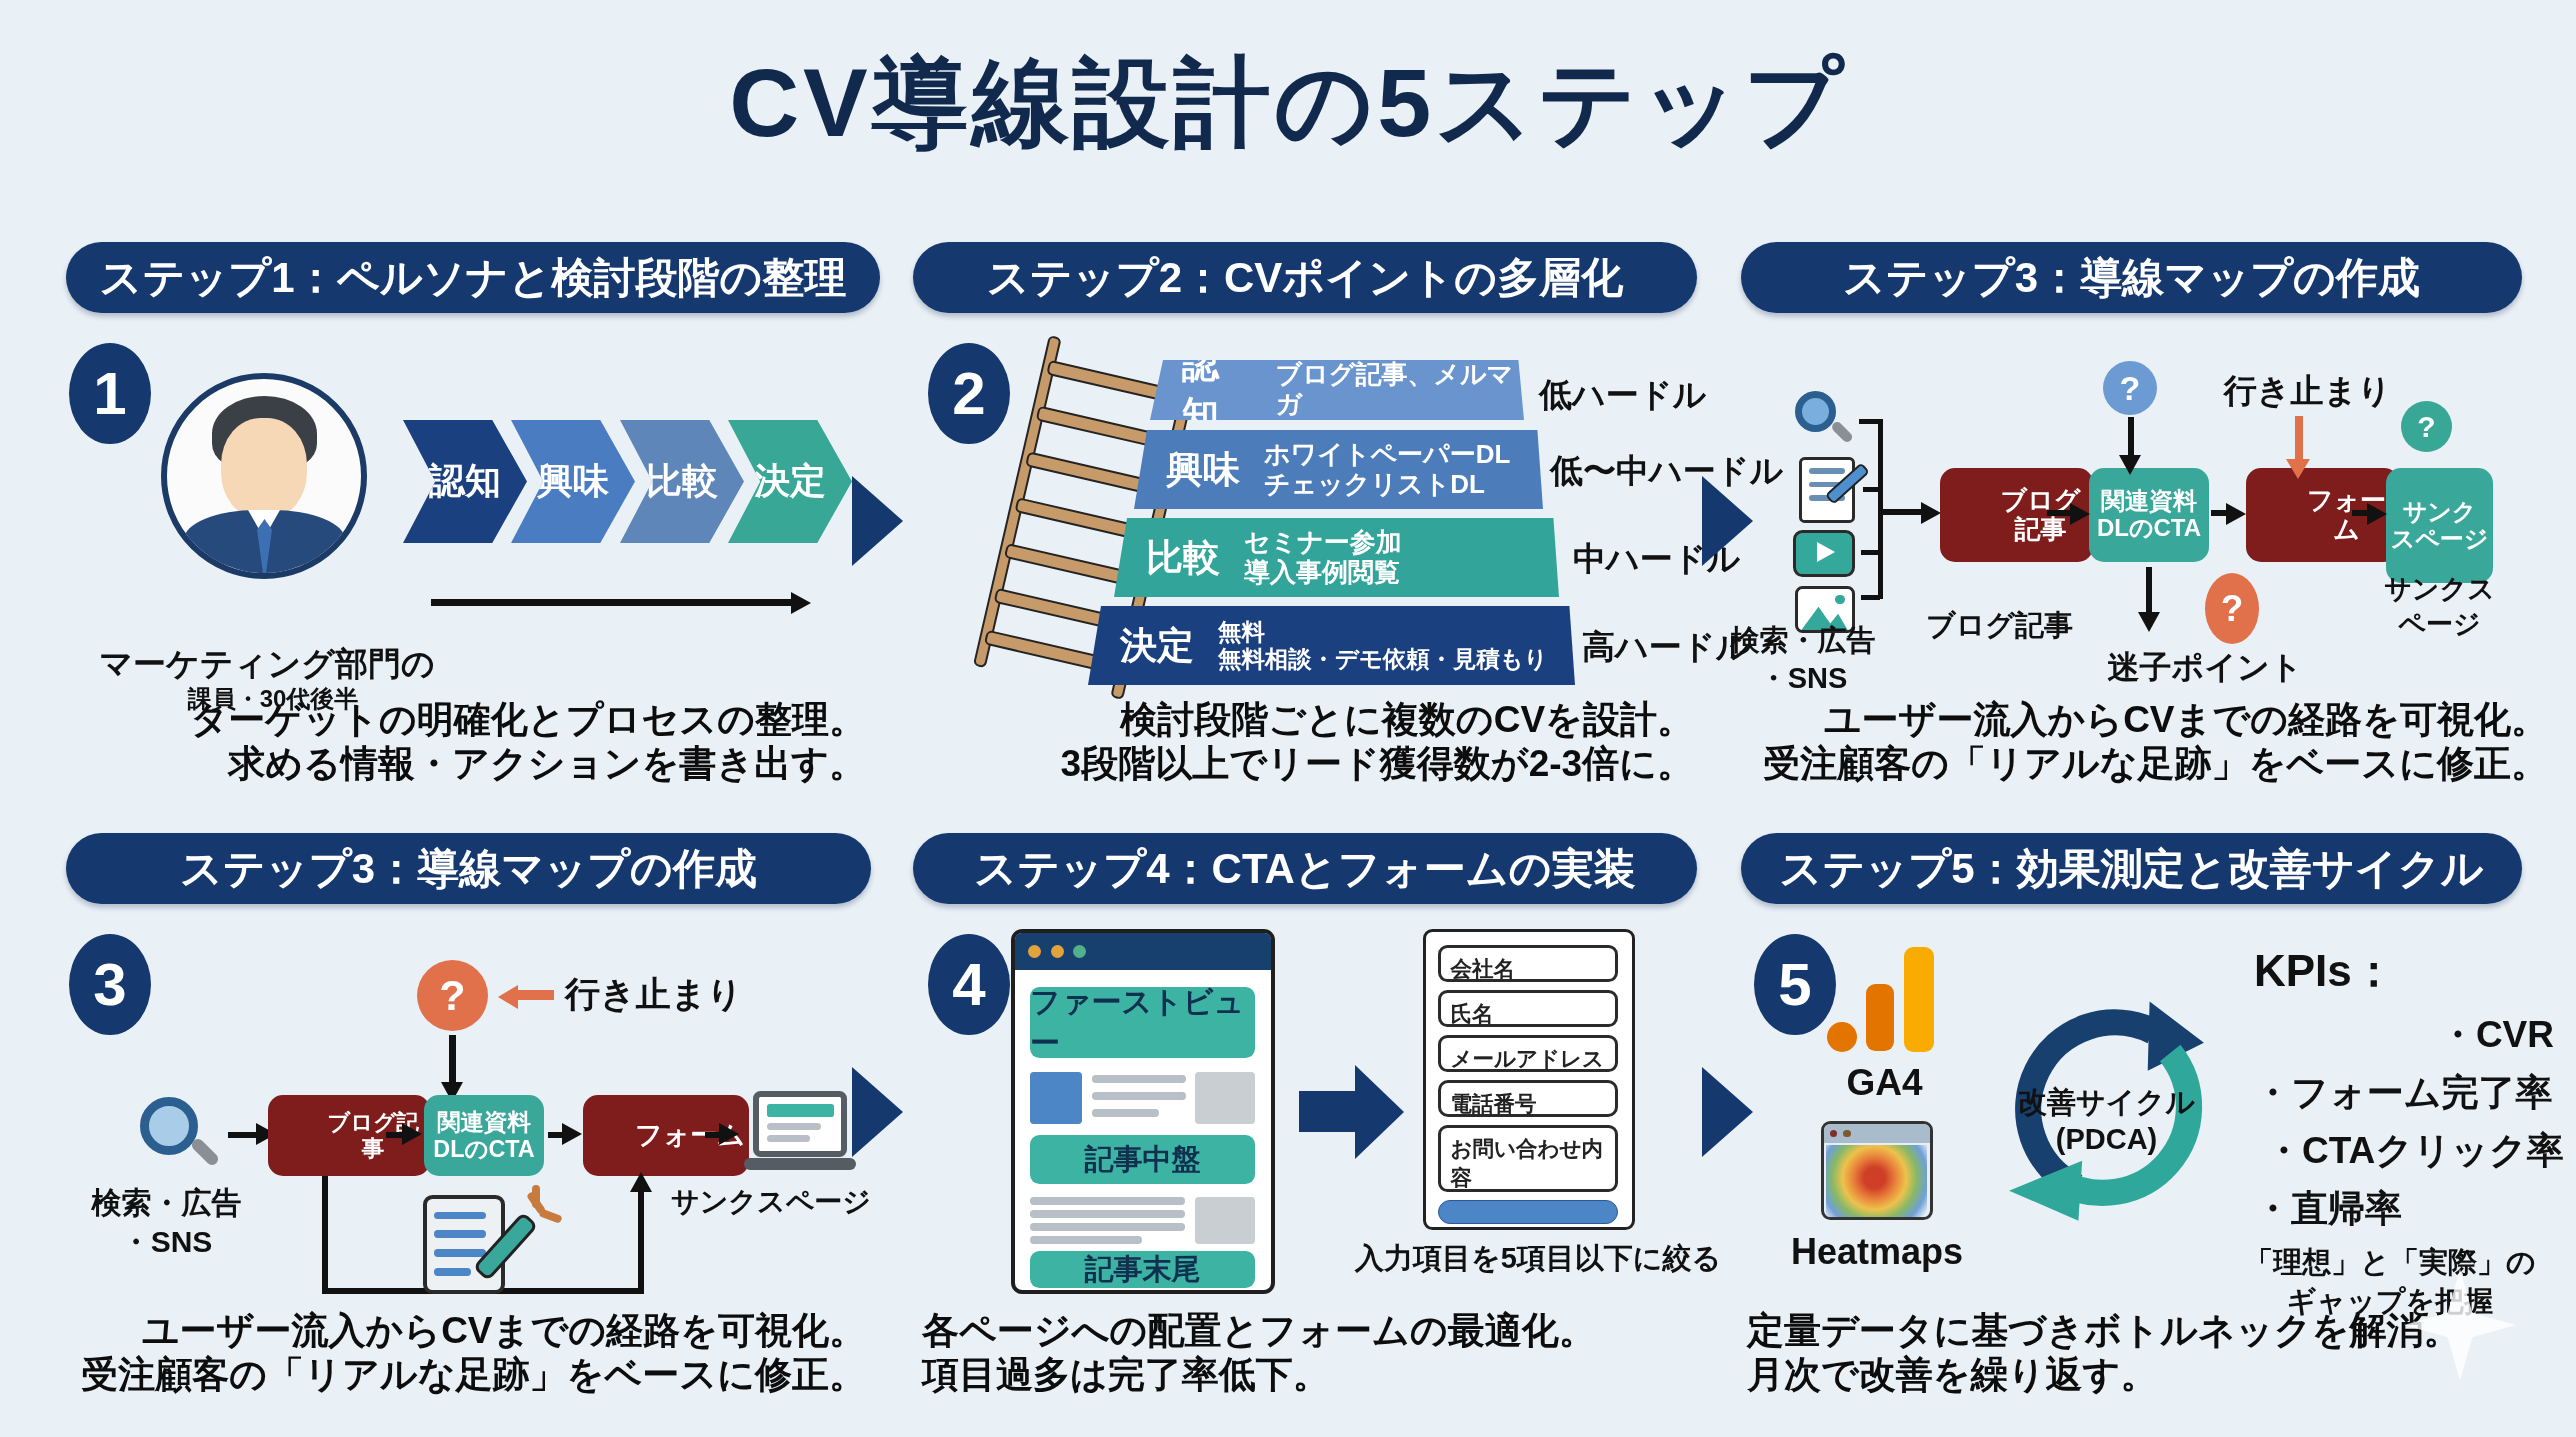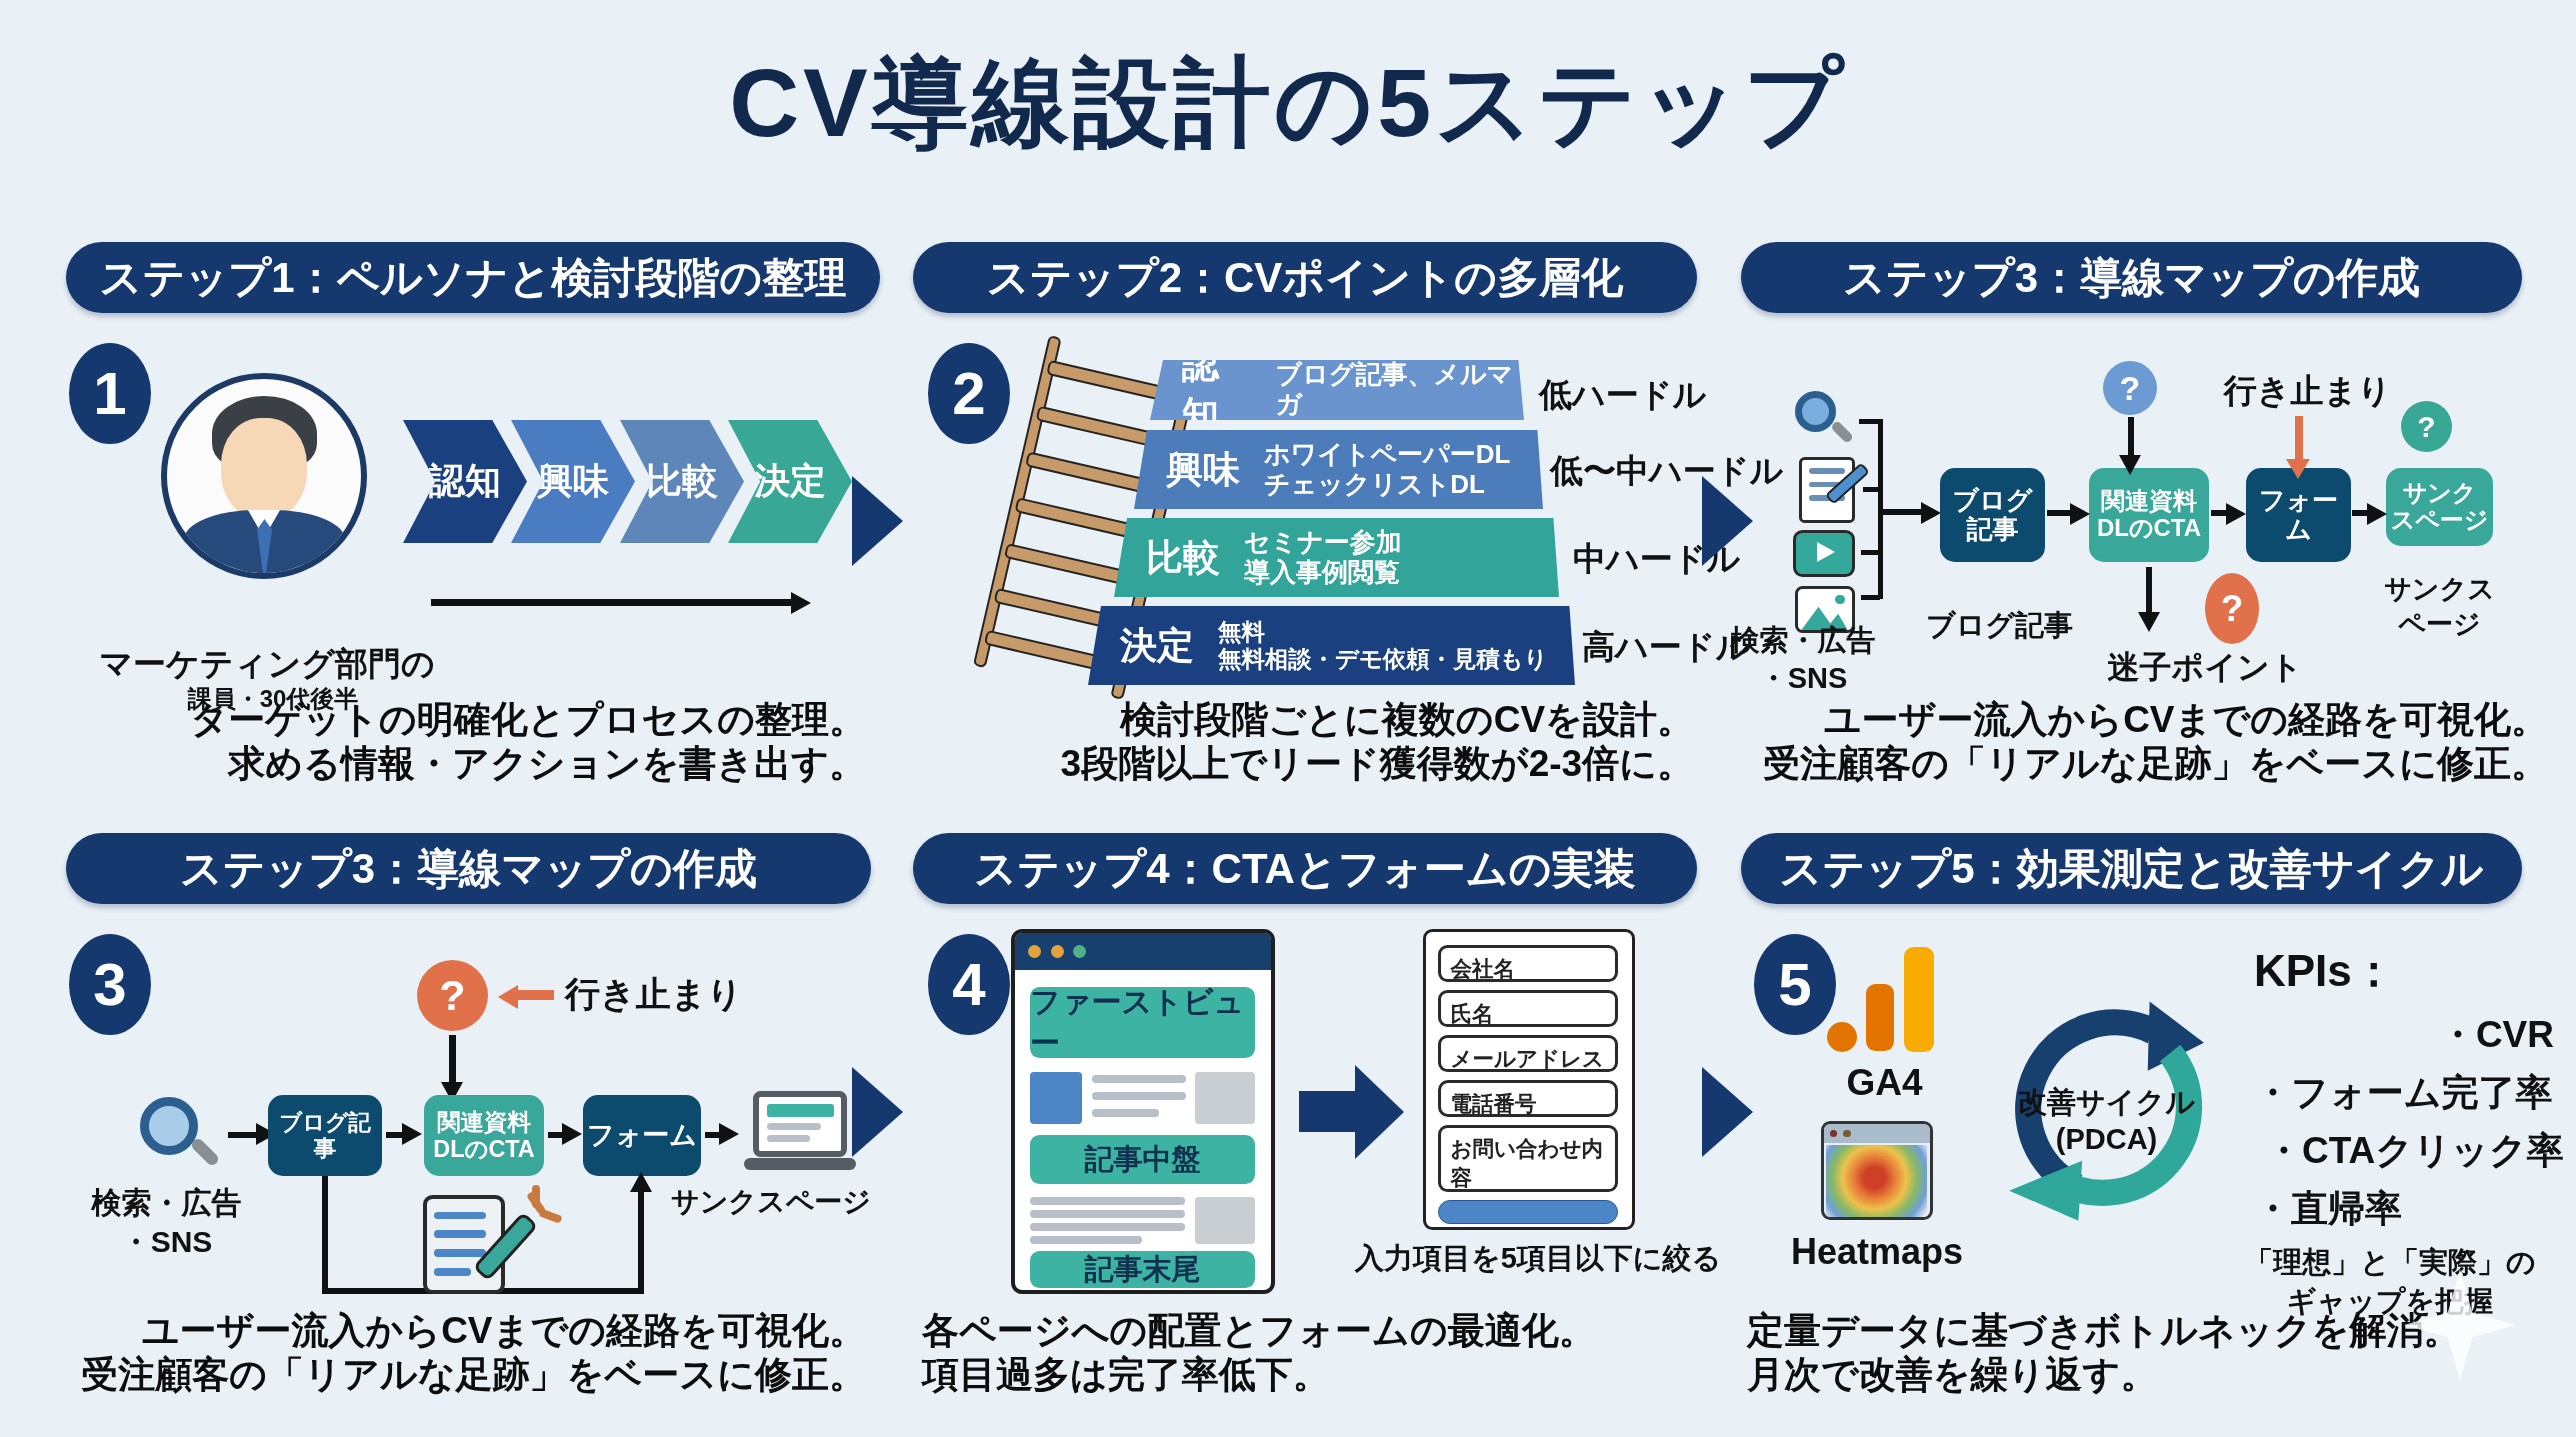--- a/index.html
+++ b/index.html
@@ -42,21 +42,21 @@
     box-sizing:border-box;
   }
   .frow .stg{font-size:37px;font-weight:bold;}
   .frow .det{font-size:26px;font-weight:bold;line-height:1.15;}
   .hurdle{font-size:33px;font-weight:bold;color:#111;white-space:nowrap;}
   .fbox{
     border-radius:15px; color:#fff; font-weight:bold; text-align:center;
     display:flex; flex-direction:column; align-items:center; justify-content:center;
     line-height:1.12;
   }
-  .blue{background:#0c4a6e;} .teal{background:#3aa79b;}
+  .blue{background:#7f1d1d;padding-left:48px;} .teal{background:#3aa79b;}
   .hline{background:#111;height:6.6px;}
   .vline{background:#111;width:6.6px;}
   .oline{background:#e0714a;}
   .tri-r{width:0;height:0;border-top:11.2px solid transparent;border-bottom:11.2px solid transparent;border-left:20.6px solid #111;}
   .tri-d{width:0;height:0;border-left:11.2px solid transparent;border-right:11.2px solid transparent;border-top:20.6px solid #111;}
   .tri-u{width:0;height:0;border-left:11.2px solid transparent;border-right:11.2px solid transparent;border-bottom:20.6px solid #111;}
   .panel-arrow{width:0;height:0;border-top:45px solid transparent;border-bottom:45px solid transparent;border-left:51px solid #15386e;}
   .qcircle{
     border-radius:50%; color:#fff; font-weight:bold;
     display:flex; align-items:center; justify-content:center;
@@ -194,21 +194,21 @@
 
   <div class="abs fbox blue" style="left:1940px;top:468px;width:105px;height:94px;font-size:26px;">
     <div>ブログ</div>
     <div>記事</div>
   </div>
   <div class="abs fbox teal" style="left:2089px;top:468px;width:120px;height:94px;font-size:24px;">
     <div>関連資料</div>
     <div>DLのCTA</div>
   </div>
   <div class="abs fbox blue" style="left:2246px;top:468px;width:105px;height:94px;font-size:26px;">フォーム</div>
-  <div class="abs fbox teal" style="left:2386px;top:468px;width:107px;height:78px;font-size:24px;">
+  <div class="abs fbox teal" style="left:2386px;top:468px;width:107px;height:115px;font-size:24px;">
     <div>サンク</div>
     <div>スページ</div>
   </div>
 
   <div class="abs hline" style="left:2047px;top:510px;width:24px;height:5.6px;"></div>
   <div class="abs tri-r" style="left:2070px;top:503px;"></div>
   <div class="abs hline" style="left:2211px;top:510px;width:17px;height:5.6px;"></div>
   <div class="abs tri-r" style="left:2226px;top:503px;"></div>
   <div class="abs hline" style="left:2352px;top:510px;width:17px;height:5.6px;"></div>
   <div class="abs tri-r" style="left:2367px;top:503px;"></div>

